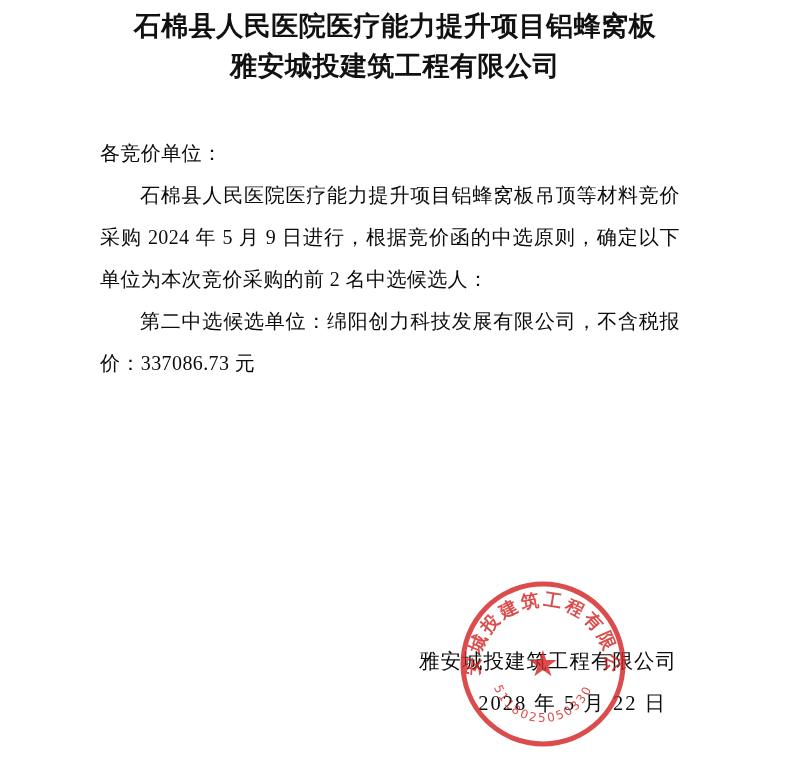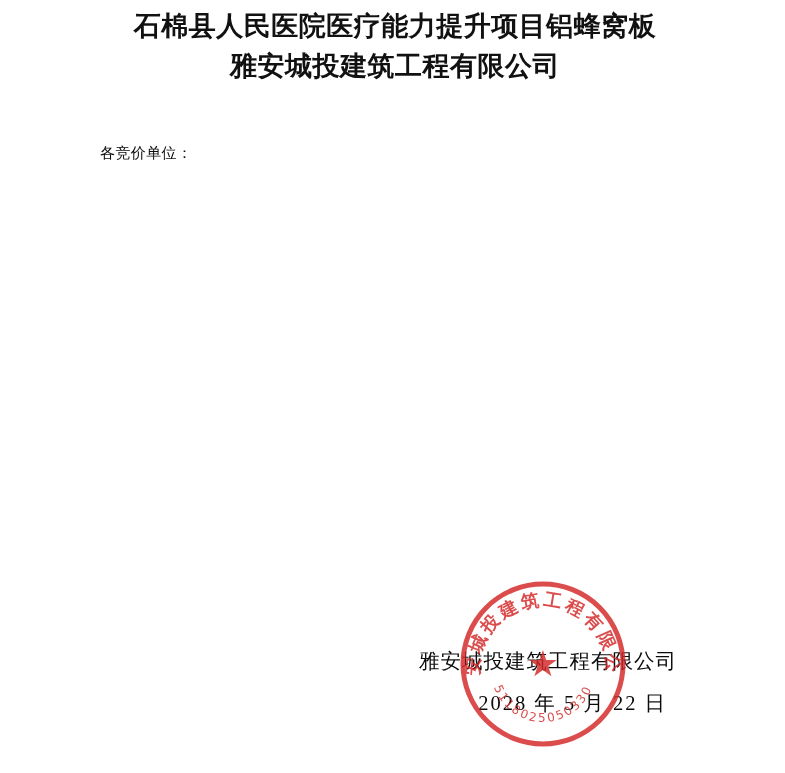--- a/index.html
+++ b/index.html
@@ -42,21 +42,21 @@
   }
 
   
   .body-block {
     position: absolute;
     left: 100px;
     top: 132px;
     width: 580px;
   }
   .para {
-    font-size: 15px;
+    font-size: 20px;
     line-height: 42px;
     letter-spacing: 0.4px;
     color: #0b0b0b;
     text-align: justify;
   }
   .para.indent {
     text-indent: 2em;
   }
 
   
@@ -99,20 +99,22 @@
 
 <div class="page">
 
   <div class="title-block">
     <div class="title-line">石棉县人民医院医疗能力提升项目铝蜂窝板</div>
     <div class="title-line">雅安城投建筑工程有限公司</div>
   </div>
 
   <div class="body-block">
     <div class="para">各竞价单位：</div>
+    <div class="para indent">石棉县人民医院医疗能力提升项目铝蜂窝板吊顶等材料竞价采购 2024 年 5 月 9 日进行，根据竞价函的中选原则，确定以下单位为本次竞价采购的前 2 名中选候选人：</div>
+    <div class="para indent">第二中选候选单位：绵阳创力科技发展有限公司，不含税报价：337086.73 元</div>
   </div>
 
   <div class="sign-block">
     <div class="sign-line">雅安城投建筑工程有限公司</div>
     <div class="sign-line date">2028 年 5 月 22 日</div>
   </div>
 
   <div class="seal">
     <svg width="172" height="172" viewBox="0 0 172 172" aria-hidden="true">
       <defs>

